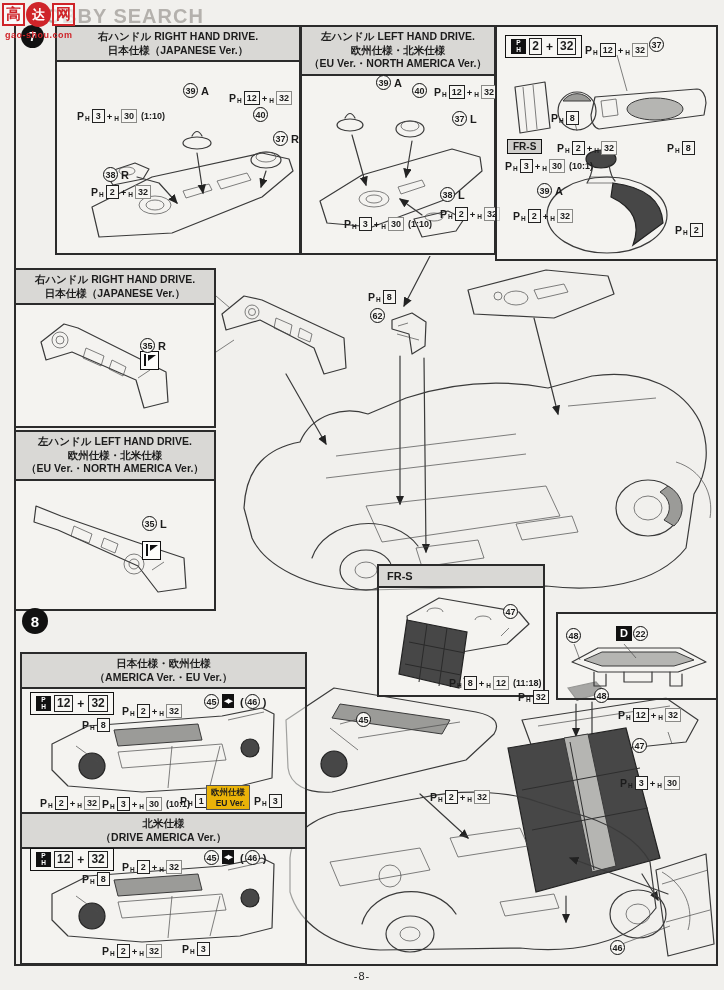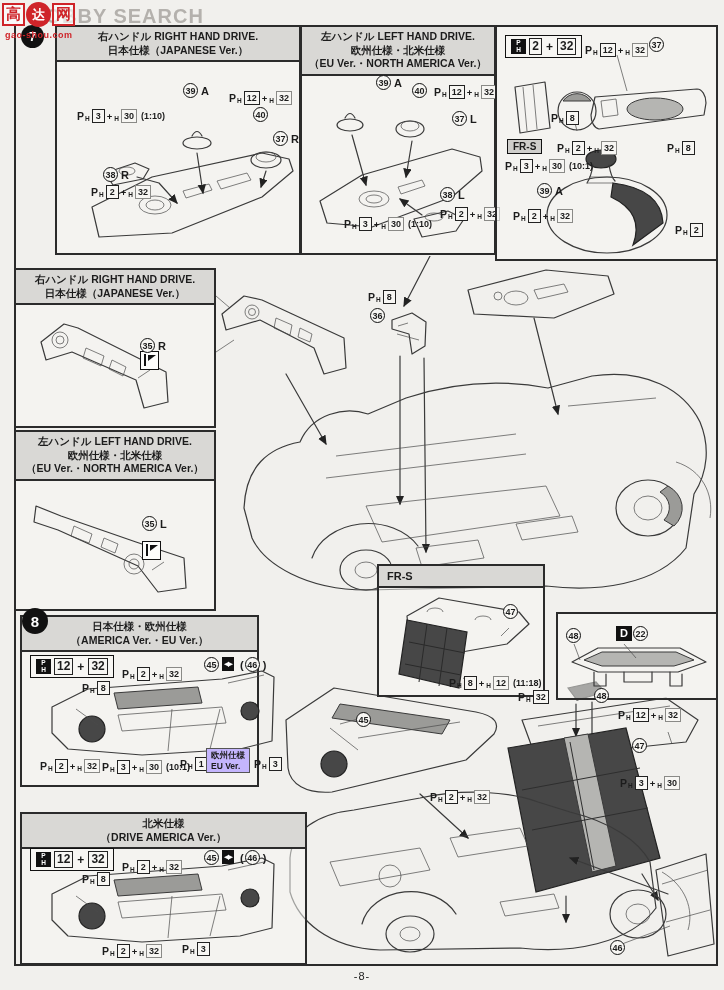--- a/index.html
+++ b/index.html
@@ -30,21 +30,21 @@
   .nbox.light{border-color:#8a8a87;}
   .plus{font-size:9.5px;font-weight:bold;margin:0 1px;}
   .scale{font-size:9px;font-weight:bold;margin-left:3px;}
   .tool{border:1.8px solid #111;background:#f7f6f3;display:inline-flex;gap:3px;padding:2px 5px;
         align-items:center;font-weight:bold;}
   .tool .nbox{font-size:12px;line-height:15px;border-width:1.4px;}
   .tool .plus{font-size:12px;}
   .phicon{width:15px;height:15px;background:#111;color:#fff;display:inline-flex;flex-direction:column;
           align-items:center;justify-content:center;font-size:6.5px;line-height:6.5px;font-weight:bold;}
   .tagfrs{border:1.5px solid #111;background:#cfcecb;font-weight:bold;font-size:10px;padding:1px 5px;}
-  .eutag{background:#c4b5fd;border:1px solid #555;font-size:8.5px;font-weight:bold;text-align:left;
+  .eutag{background:#eab308;border:1px solid #555;font-size:8.5px;font-weight:bold;text-align:right;
          line-height:1.25;padding:1px 4px;display:inline-block;}
   .decald{background:#111;color:#fff;font-weight:bold;font-size:11px;padding:0 4px;line-height:15px;}
   .mirror{background:#111;color:#fff;font-size:6.5px;letter-spacing:-1px;padding:3px 2px;line-height:8px;}
   .noteicon{width:17px;height:17px;border:1.2px solid #111;background:#fdfdfb;position:relative;}
   .ni-bar{position:absolute;left:3px;top:2px;width:2.2px;height:12px;background:#111;}
   .ni-flag{position:absolute;left:7px;top:3px;width:0;height:0;border-top:6px solid #111;border-right:8px solid transparent;}
   .badge{position:absolute;background:#111;color:#fff;border-radius:50%;display:flex;align-items:center;
          justify-content:center;font-weight:bold;z-index:6;}
   
   .wm{position:absolute;left:0;top:0;width:220px;height:62px;z-index:9;pointer-events:none;}
@@ -449,21 +449,21 @@
     </svg>
   <span class="co" style="left: 8px; top: 14px;">
         <span class="circ">48</span>
       </span>
       <span class="co" style="left: 58px; top: 12px;">
         <span class="decald">D</span>
         <span class="circ">22</span>
       </span>
     </div>
 
-  <div class="pbox" style="left:20px;top:615px;width:239px;height:172px;">
+  <div class="pbox" style="left:20px;top:652px;width:287px;height:172px;">
     <div class="phead">
       <div>日本仕様・欧州仕様</div>
       <div>（AMERICA Ver.・EU Ver.）</div>
     </div>
     <svg class="art" style="top:32px;" width="287" height="137" viewBox="0 0 287 137">
       <path class="stroke" d="M30,58 L66,40 L200,30 L240,22 L252,28 L250,92 L218,100 L120,106 L46,100 L30,84 Z"></path>
       <path class="midfill" d="M92,44 L176,38 L180,54 L96,60 Z"></path>
       <path class="thin" d="M96,66 L200,58 L204,74 L100,82 Z"></path>
       <circle class="darkfill" cx="70" cy="80" r="13"></circle>
       <circle class="darkfill" cx="228" cy="62" r="9"></circle>
@@ -612,21 +612,21 @@
     <div class="wm-url">gao-shou.com</div>
   </div>
 
   <div class="freelayer">
       <span class="co fast" style="left: 368px; top: 290px;">
         <span class="fp">P</span>
         <span class="subh">H</span>
         <span class="nbox">8</span>
       </span>
       <span class="co" style="left: 370px; top: 308px;">
-        <span class="circ">36</span>
+        <span class="circ">62</span>
       </span>
     </div>
   <div class="freelayer">
       <span class="co" style="left: 356px; top: 712px;">
         <span class="circ">45</span>
       </span>
       <span class="co fast" style="left: 518px; top: 690px;">
         <span class="fp">P</span>
         <span class="subh">H</span>
         <span class="nbox">32</span>

